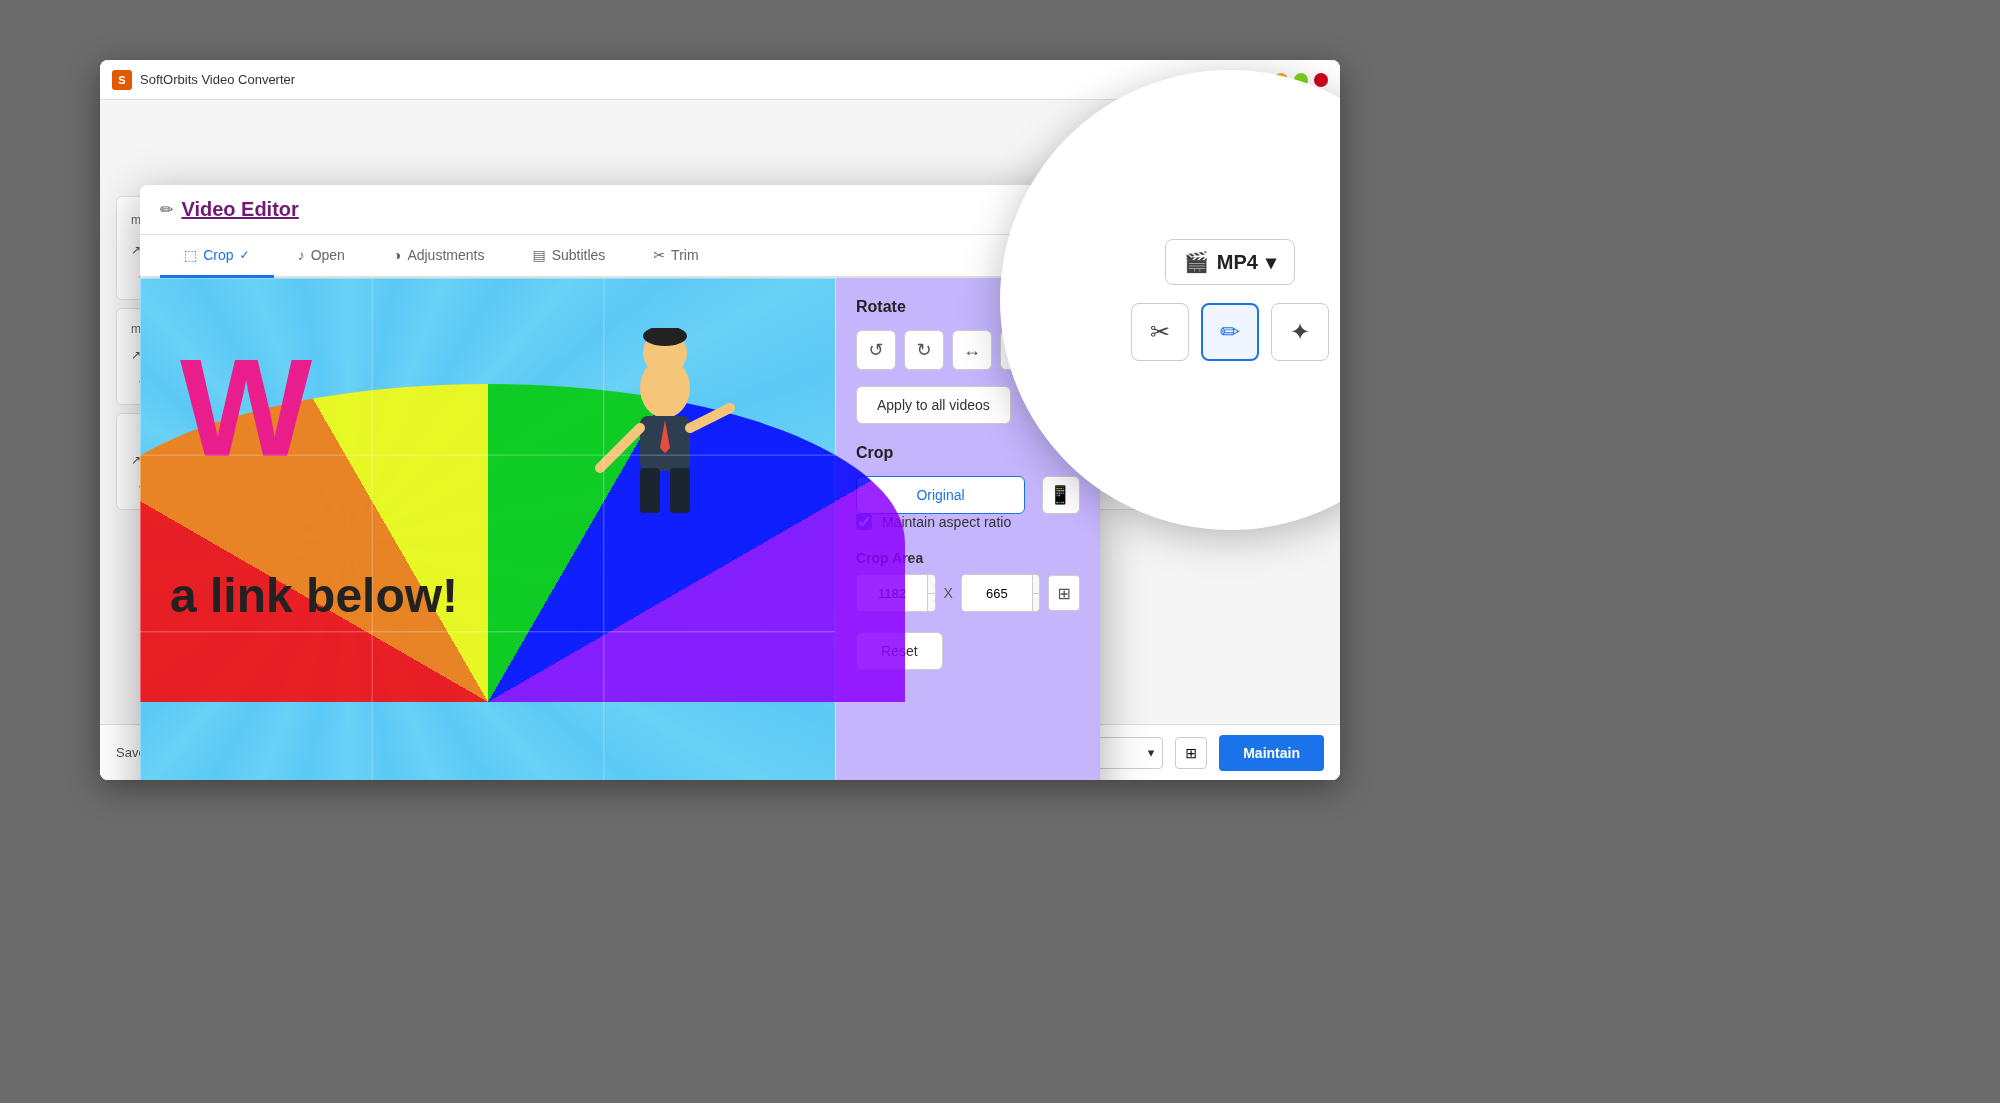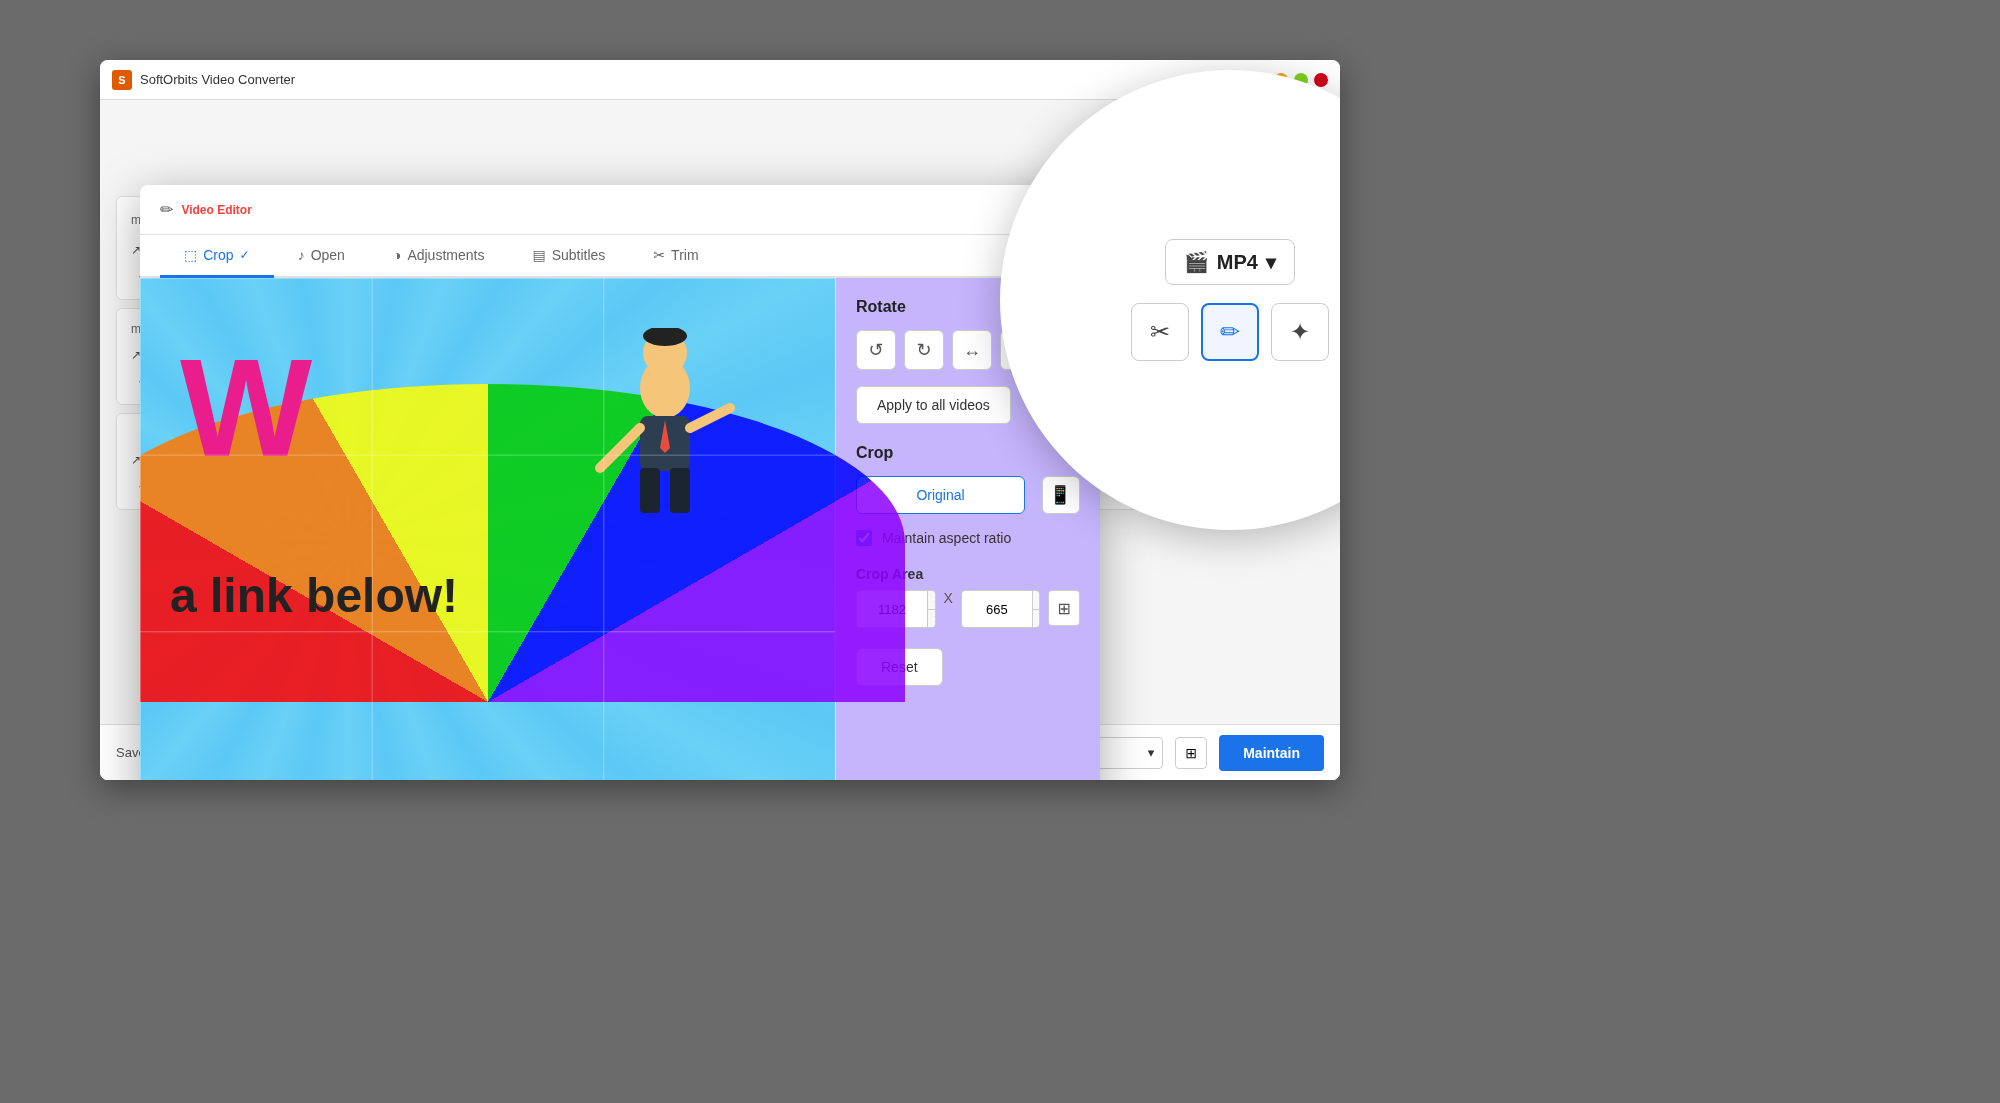--- a/index.html
+++ b/index.html
@@ -309,24 +309,25 @@
       border-bottom: 1px solid #e0e0e0;
     }
 
     .dialog-title-icon {
       font-size: 16px;
       margin-right: 8px;
       color: #555;
     }
 
     .dialog-title-text {
-      font-size: 12px;
+      font-size: 20px;
       font-weight: 600;
-      color: #ef4444;
+      color: #701a75;
       flex: 1;
+      text-decoration: underline;
     }
 
     .dialog-close-btn {
       background: none;
       border: none;
       font-size: 20px;
       color: #555;
       cursor: pointer;
       padding: 4px 8px;
     }
@@ -512,21 +513,20 @@
       background: white;
       font-size: 13px;
       color: #333;
       cursor: pointer;
     }
 
     .original-btn-row {
       display: flex;
       align-items: center;
       gap: 17px;
-      margin-bottom: 16px;
     }
 
     .original-btn {
       flex: 1;
       padding: 10px;
       border: 1.5px solid #1a73e8;
       border-radius: 6px;
       background: white;
       font-size: 14px;
       color: #1a73e8;
@@ -569,20 +569,21 @@
 
     .crop-area-title {
       font-size: 14px;
       font-weight: 600;
       color: #333;
       margin-bottom: 8px;
     }
 
     .crop-area-inputs {
       display: flex;
+      align-items: center;
       gap: 8px;
       margin-bottom: 20px;
     }
 
     .crop-x-label {
       font-size: 14px;
       color: #555;
     }
 
     .crop-grid-btn {

